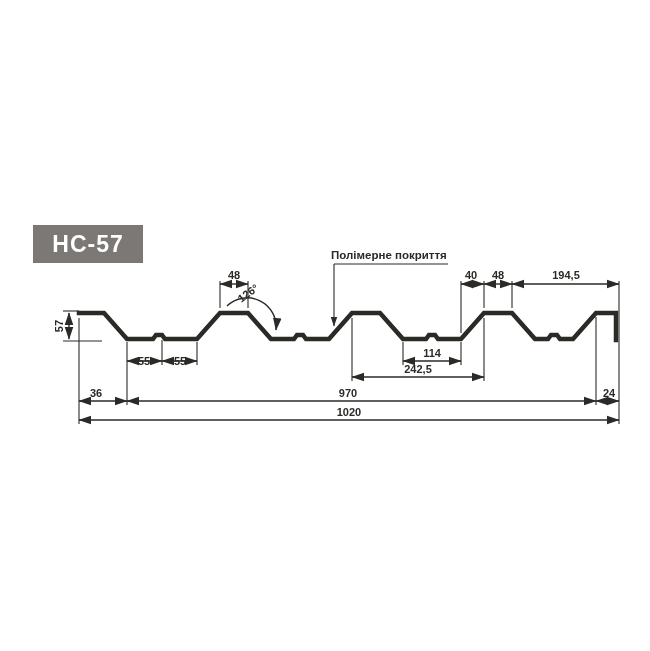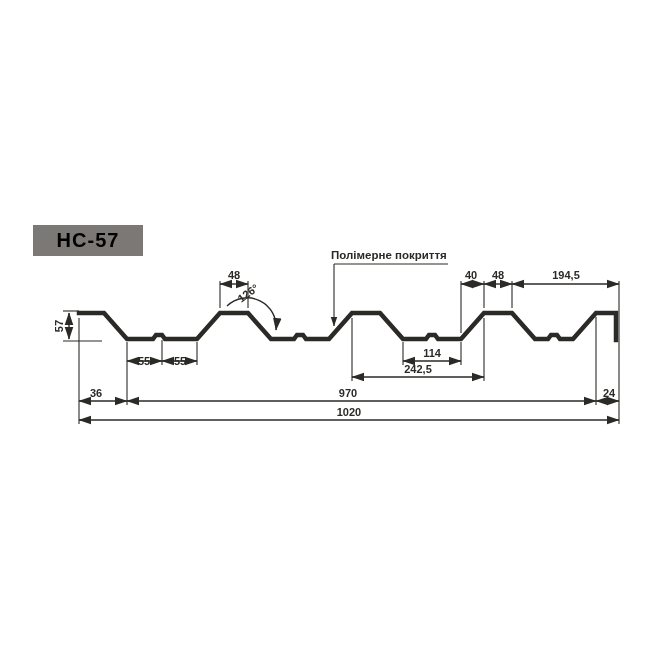--- a/index.html
+++ b/index.html
@@ -1,23 +1,23 @@
 <!DOCTYPE html>
 <html><head>
 <meta charset="utf-8">
 <style>
   html,body{margin:0;padding:0;background:#ffffff;}
   .canvas{
     position:relative;width:650px;height:651px;background:#ffffff;overflow:hidden;
     font-family:"Liberation Sans",sans-serif;
   }
   .badge{
-    position:absolute;left:33px;top:225px;width:110px;height:31px;
-    background:#7b7875;color:#000000;display:flex;align-items:center;justify-content:center;
-    font-size:20px;font-weight:700;letter-spacing:1px;
+    position:absolute;left:33px;top:225px;width:110px;height:38px;
+    background:#7b7875;color:#ffffff;display:flex;align-items:center;justify-content:center;
+    font-size:23px;font-weight:700;letter-spacing:1px;
   }
   svg{position:absolute;left:0;top:0;}
   .profile{stroke:#2b2a27;stroke-width:4.5;fill:none;stroke-linejoin:miter;stroke-linecap:square;}
   .dim{stroke:#2b2a27;stroke-width:1.4;fill:none;}
   .ext{stroke:#2b2a27;stroke-width:1.1;fill:none;}
   .arrhead{fill:#2b2a27;}
   .dimtext{font-family:"Liberation Sans",sans-serif;font-size:11px;font-weight:700;fill:#2b2a27;}
   .notetext{font-family:"Liberation Sans",sans-serif;font-size:11.5px;font-weight:700;fill:#2b2a27;}
 </style>
 </head>

